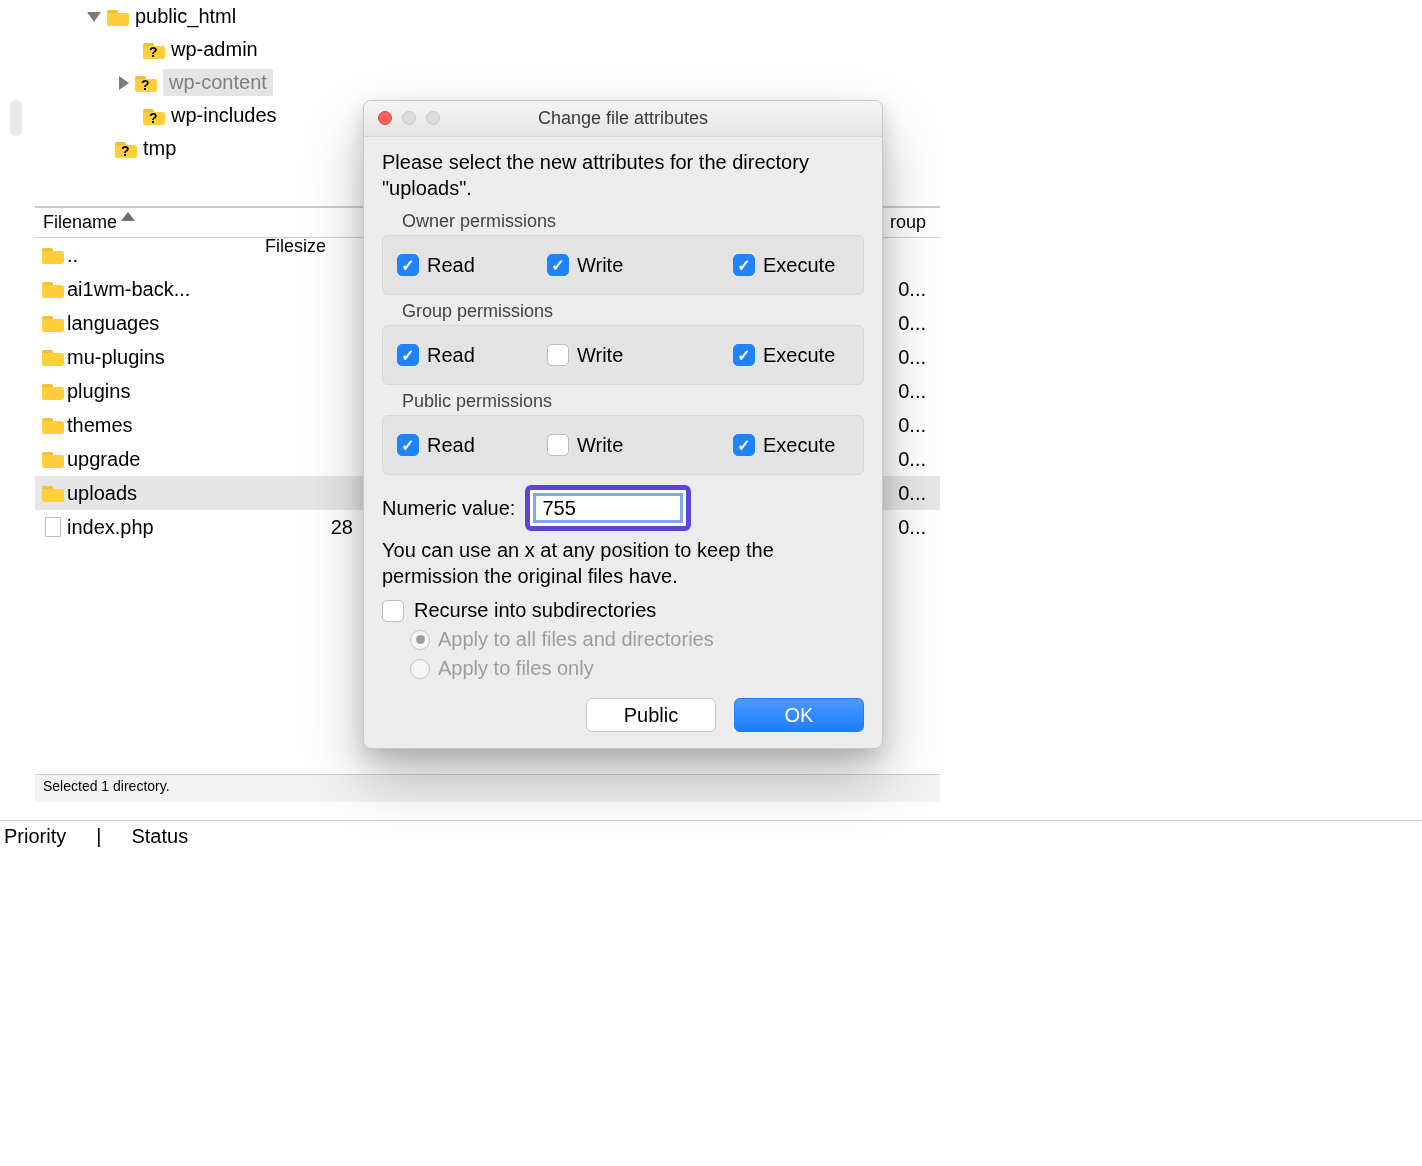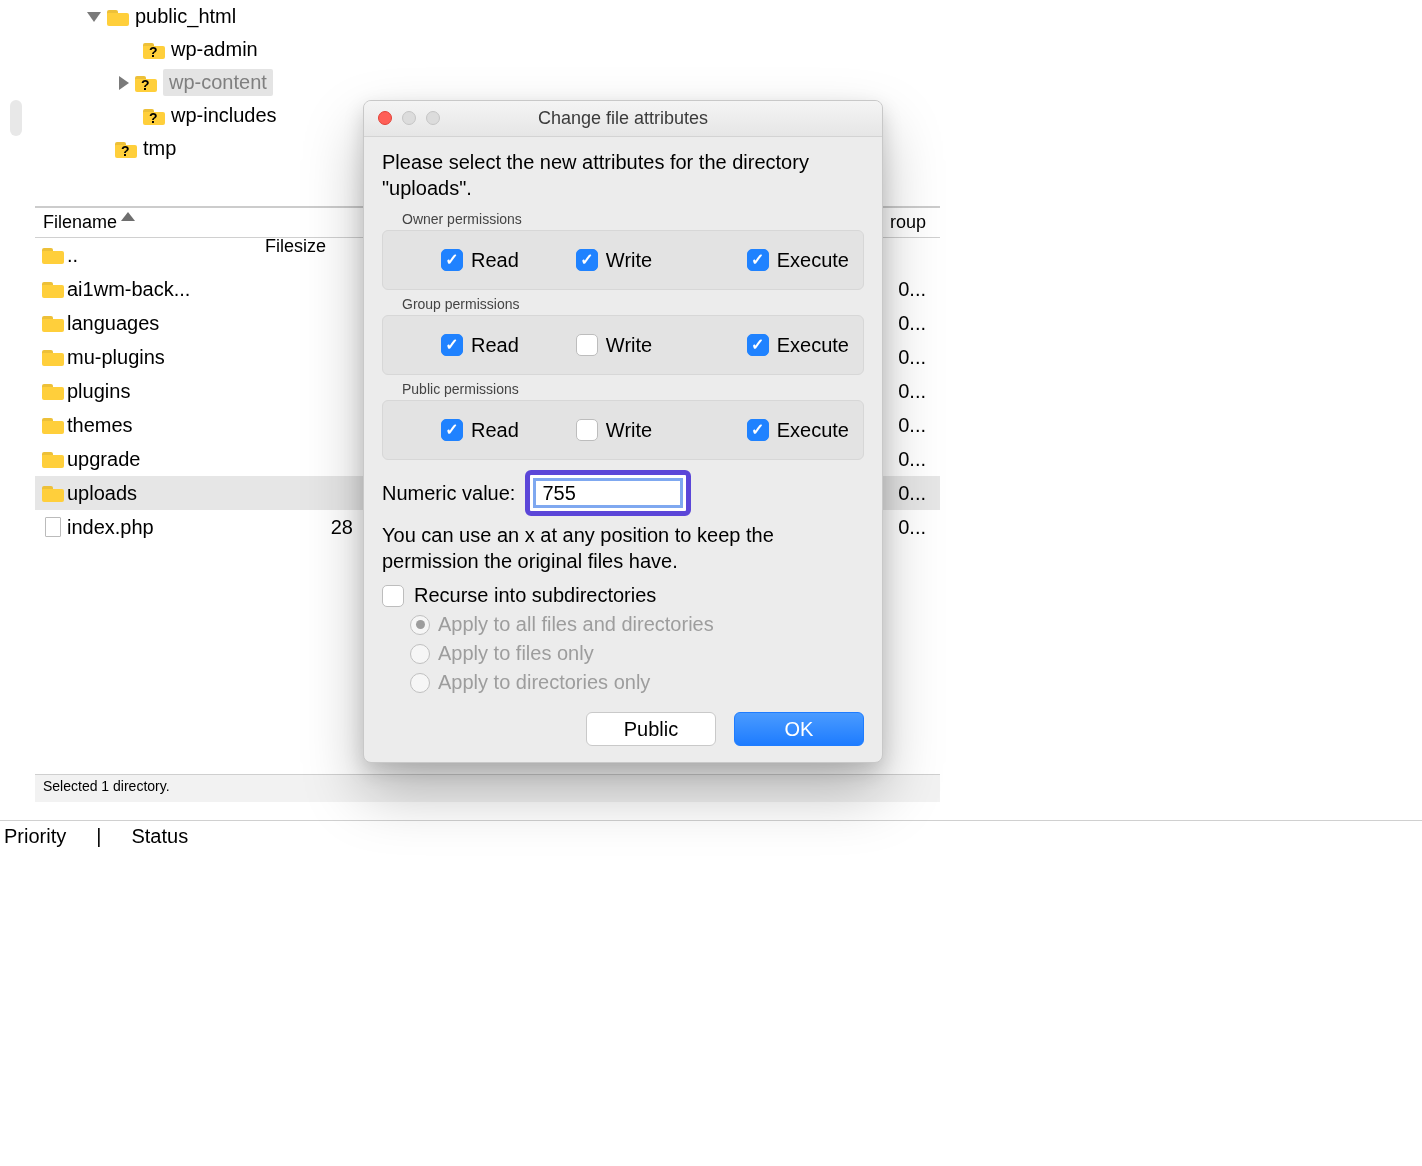--- a/index.html
+++ b/index.html
@@ -177,34 +177,34 @@
   .light.red { background: #ff5f57; border:1px solid #e24238;}
   .light.grey { background: #dcdcdc; border:1px solid #c5c5c5;}
   .titlebar-title {
     flex:1; text-align:center;
     font-size: 18px; color:#3b3b3b;
   }
   .dialog-body { padding: 12px 18px 16px 18px; }
   .prompt { font-size: 20px; line-height: 1.3; margin-bottom: 10px; }
 
   .perm-section-label {
-    font-size: 14px; color:#444;
+    font-size: 18px; color:#444;
     margin: 4px 0 3px 20px;
   }
   .perm-box {
     background: #e3e3e3;
     border: 1px solid #d7d7d7;
     border-radius: 6px;
     height: 60px;
     display: flex; align-items: center;
     padding: 0 14px;
     gap: 0;
     margin-bottom: 6px;
   }
-  .perm-item { display:flex; align-items:flex-start; gap:8px;margin-left:44px; }
+  .perm-item { display:flex; align-items:center; gap:8px; }
   .perm-item:nth-child(1){ width:150px; }
   .perm-item:nth-child(2){ width:150px; }
   .perm-item:nth-child(3){ flex:1;padding-left:36px; }
 
   .chk {
     width: 22px; height: 22px;
     border-radius: 5px;
     display: inline-flex; align-items:center; justify-content:center;
     background: #fff;
     border: 1px solid #bdbdbd;
@@ -491,24 +491,20 @@
     </div>
     <div class="radio-col">
       <div class="radio-row">
         <span class="radio selected"></span>
         <span>Apply to all files and directories</span>
       </div>
       <div class="radio-row">
         <span class="radio"></span>
         <span>Apply to files only</span>
       </div>
-      <div class="radio-row">
-        <span class="radio"></span>
-        <span>Apply to directories only</span>
-      </div>
     </div>
 
     <div class="dialog-buttons">
       <div class="btn btn-cancel">
         <span>Public</span>
       </div>
       <div class="btn btn-ok">
         <span>OK</span>
       </div>
     </div>

